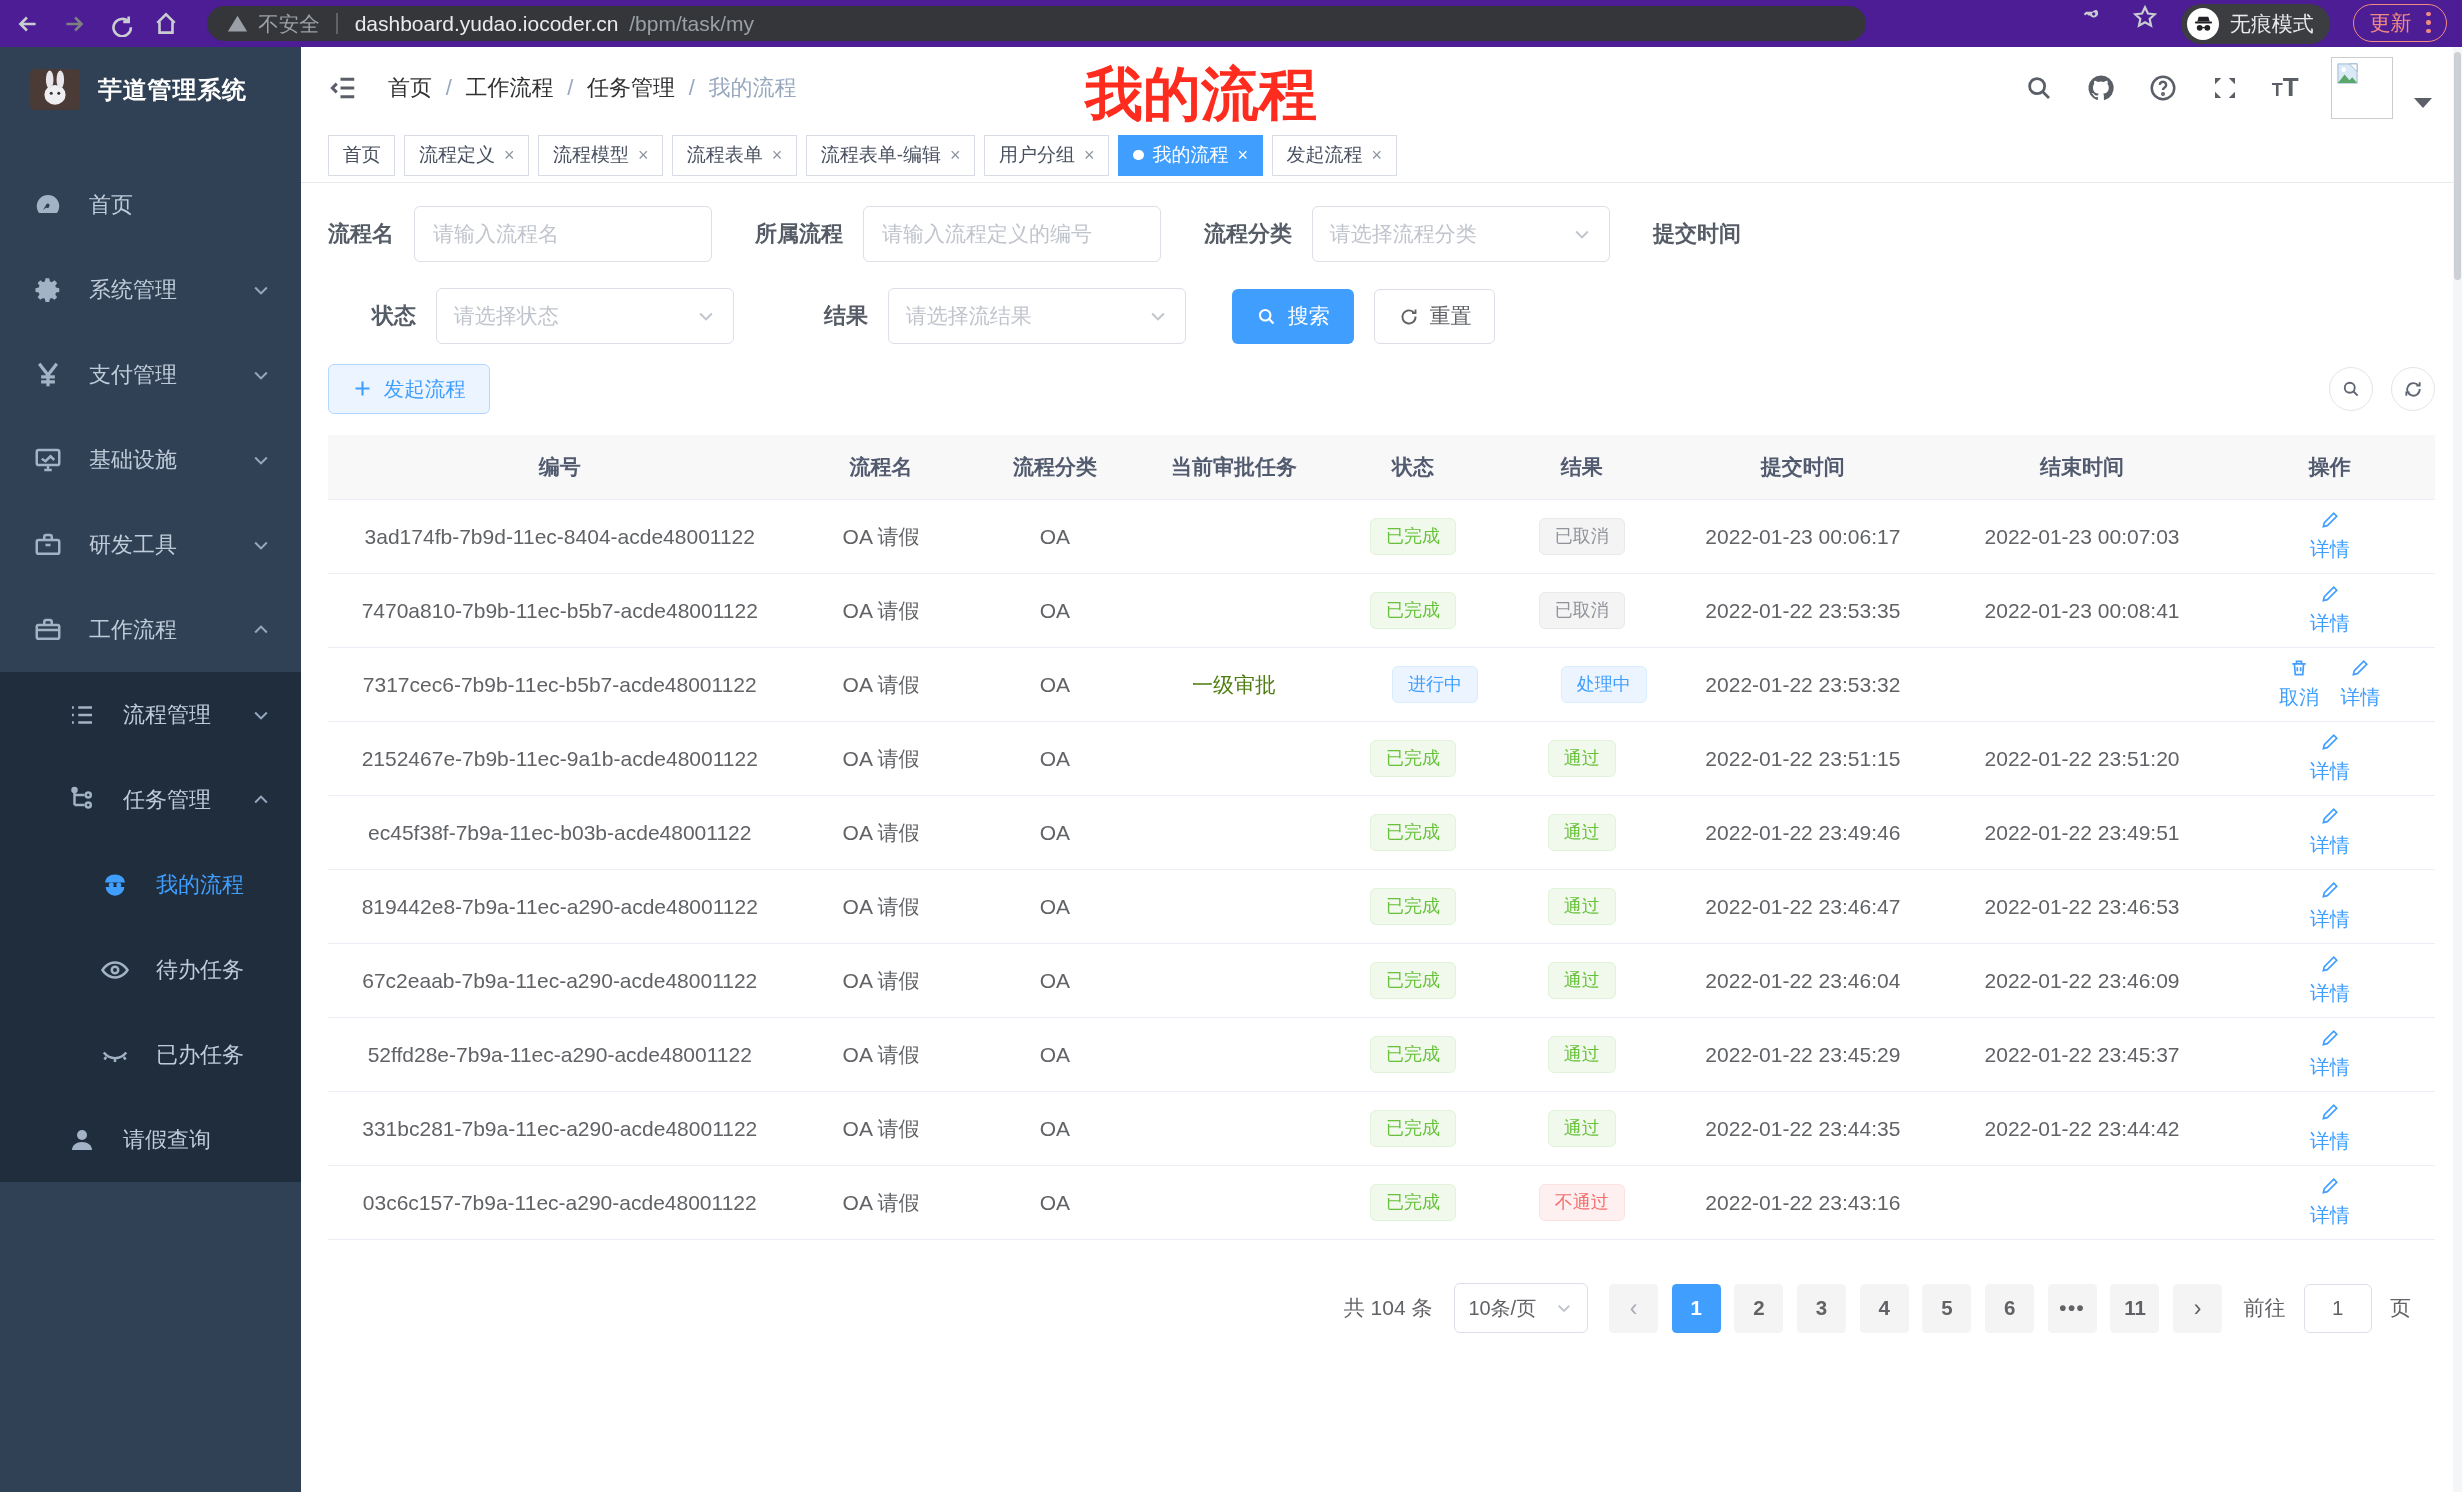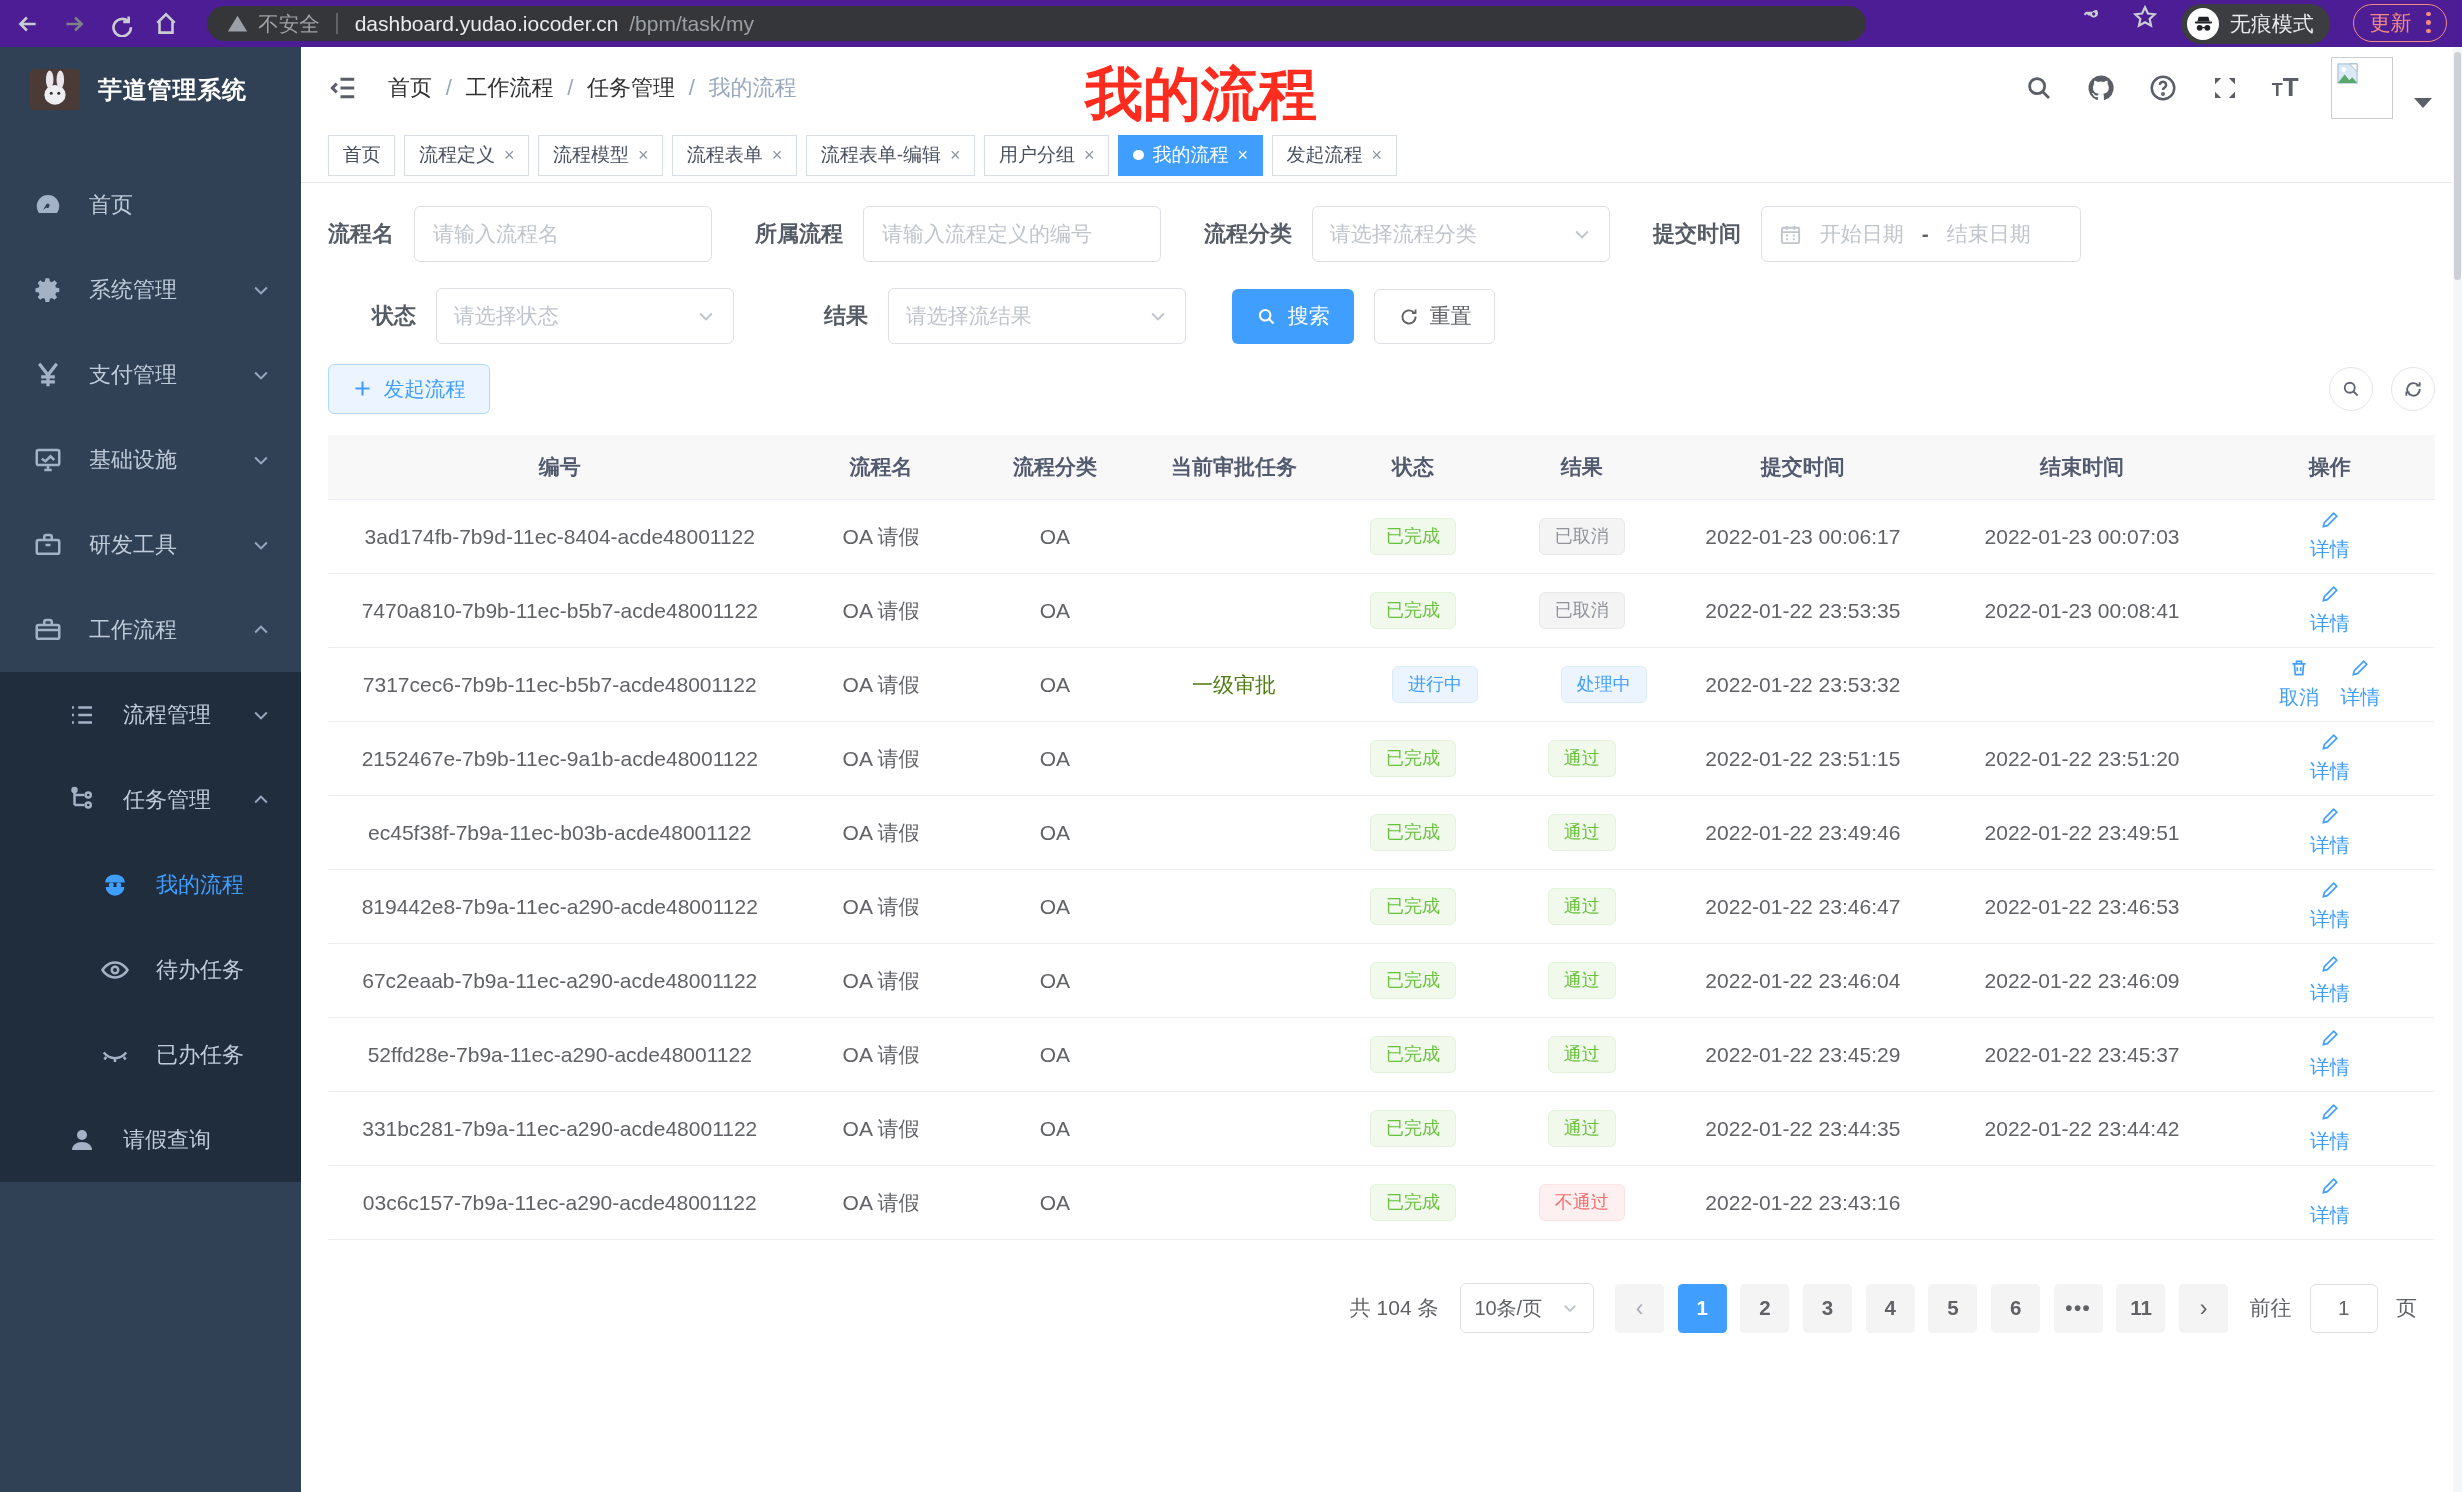--- a/index.html
+++ b/index.html
@@ -100,21 +100,21 @@
   .task-link { color:#4d7c0f; }
   .badge { display:inline-block; font-size:18px; padding:7.6px 15px; border-radius:6px; border:1.5px solid transparent; line-height:1.1; }
   .badge-success { background:#f0f9eb; color:#67c23a; border-color:#e1f3d8; }
   .badge-info { background:#f4f4f5; color:#909399; border-color:#e9e9eb; }
   .badge-primary { background:#ecf5ff; color:#409eff; border-color:#d9ecff;margin-left:44px; }
   .badge-danger { background:#fef0f0; color:#f56c6c; border-color:#fde2e2; }
   .op { color:#409eff; font-size:20px; display:inline-flex; align-items:center; gap:6px; cursor:pointer; text-decoration:none; margin:0 10.7px;flex-direction:column; }
   .op svg { width:20px; height:20px; }
 
   
-  .pagebar { display:flex; align-items:center; justify-content:flex-end; gap:13.7px; margin:43px 18px 0 0; color:#606266; font-size:21px; }
+  .pagebar { display:flex; align-items:center; justify-content:flex-end; gap:13.7px; margin:43px 24px 0 0; color:#606266; font-size:21px; }
   .psel { width:134px; height:50px; border:1.5px solid #dcdfe6; border-radius:6px; display:flex; align-items:center; padding:0 13.7px; color:#606266; font-size:20px; margin:0 7.6px; }
   .psel .chev { margin-left:auto; width:18px; height:18px; color:#c0c4cc; }
   .pbtn { min-width:49px; height:49px; background:#f4f4f5; border-radius:4.6px; display:flex; align-items:center; justify-content:center; font-size:20.5px; font-weight:700; color:#606266; cursor:pointer; padding:0 6px; }
   .pbtn.arrow { color:#a8abb2; font-weight:400; font-size:23px; }
   .pbtn.active { background:#409eff; color:#fff; }
   .jump-inp { width:68px; height:49px; border:1.5px solid #dcdfe6; border-radius:6px; text-align:center; font-size:20.5px; color:#606266; margin:0 4.6px; }
 </style>
 </head>
 <body>
 
@@ -392,29 +392,20 @@
             <span class="flabel">流程分类</span>
             <div class="fsel">
               <span>请选择流程分类</span>
               <svg class="chev" viewBox="0 0 24 24" fill="none" stroke="currentColor" stroke-width="2.4">
                   <path d="M5 9l7 7 7-7"></path>
                 </svg>
             </div>
           </div>
           <div class="fitem" style="margin-right:0;">
             <span class="flabel">提交时间</span>
-            <div class="drange">
-              <svg class="cal" viewBox="0 0 24 24" fill="none" stroke="currentColor" stroke-width="2">
-                  <rect x="3" y="5" width="18" height="16" rx="1.5"></rect>
-                  <path d="M3 9.5h18M8 3v4M16 3v4M7.5 13h2M14.5 13h2M7.5 17h2M14.5 17h2"></path>
-                </svg>
-              <span>开始日期</span>
-              <span style="color:#606266;font-weight:700;">-</span>
-              <span>结束日期</span>
-            </div>
           </div>
         </div>
 
         <div class="frow" style="margin-bottom:16.7px;">
           <div class="fitem" style="margin-left:44px;">
             <span class="flabel">状态</span>
             <div class="fsel">
               <span>请选择状态</span>
               <svg class="chev" viewBox="0 0 24 24" fill="none" stroke="currentColor" stroke-width="2.4">
                   <path d="M5 9l7 7 7-7"></path>

